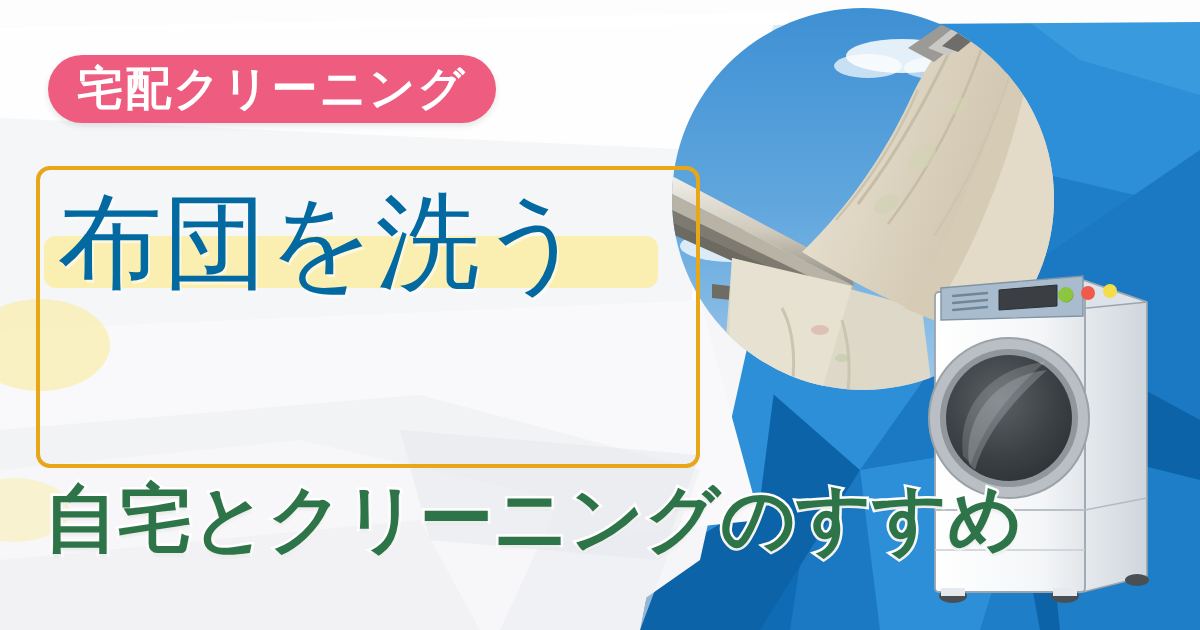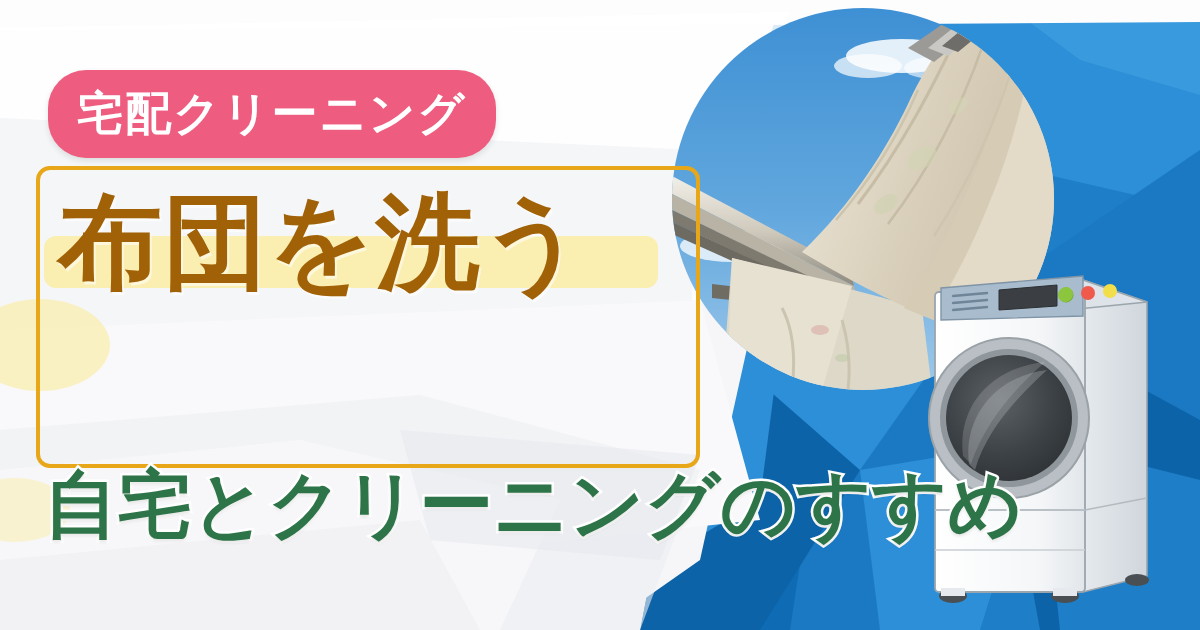--- a/index.html
+++ b/index.html
@@ -38,23 +38,23 @@
     border-radius: 50%;
     overflow: hidden;
     box-shadow: 0 0 0 0 rgba(0,0,0,0);
   }
   .photo-circle svg { display:block; width:100%; height:100%; }
 
   
   .badge {
     position: absolute;
     left: 48px;
-    top: 70px;
+    top: 55px;
     width: 448px;
-    height: 88px;
+    height: 68px;
     border-radius: 38px;
     background: #ee5d7f;
     display: flex;
     align-items: center;
     justify-content: center;
     box-shadow: 0 3px 6px rgba(0,0,0,0.10);
   }
   .badge-text {
     color: #ffffff;
     font-size: 46px;
@@ -96,34 +96,34 @@
     background: #faeeb0;
     border-radius: 12px;
     z-index: 0;
   }
   .hl-1 { left: -14px; top: 60px; width: 614px; height: 52px; }
   .hl-2 { left: -14px; top: 62px; width: 440px; height: 52px; }
 
   .title-text {
     position: relative;
     z-index: 1;
-    color: #a16207;
+    color: #0369a1;
     font-size: 104px;
-    font-weight: bold;
+    font-weight: normal;
     line-height: 1;
     letter-spacing: 1px;
     white-space: nowrap;
     text-shadow: 2px 3px 0 rgba(255,255,255,0.55);
   }
 
   
   .subtitle {
     position: absolute;
     left: 44px;
-    top: 468px;
+    top: 482px;
     z-index: 6;
     color: #2e7449;
     font-size: 74px;
     font-weight: bold;
     line-height: 1;
     white-space: nowrap;
     letter-spacing: 0px;
     -webkit-text-stroke: 5px #ffffff;
     paint-order: stroke fill;
     text-shadow:

